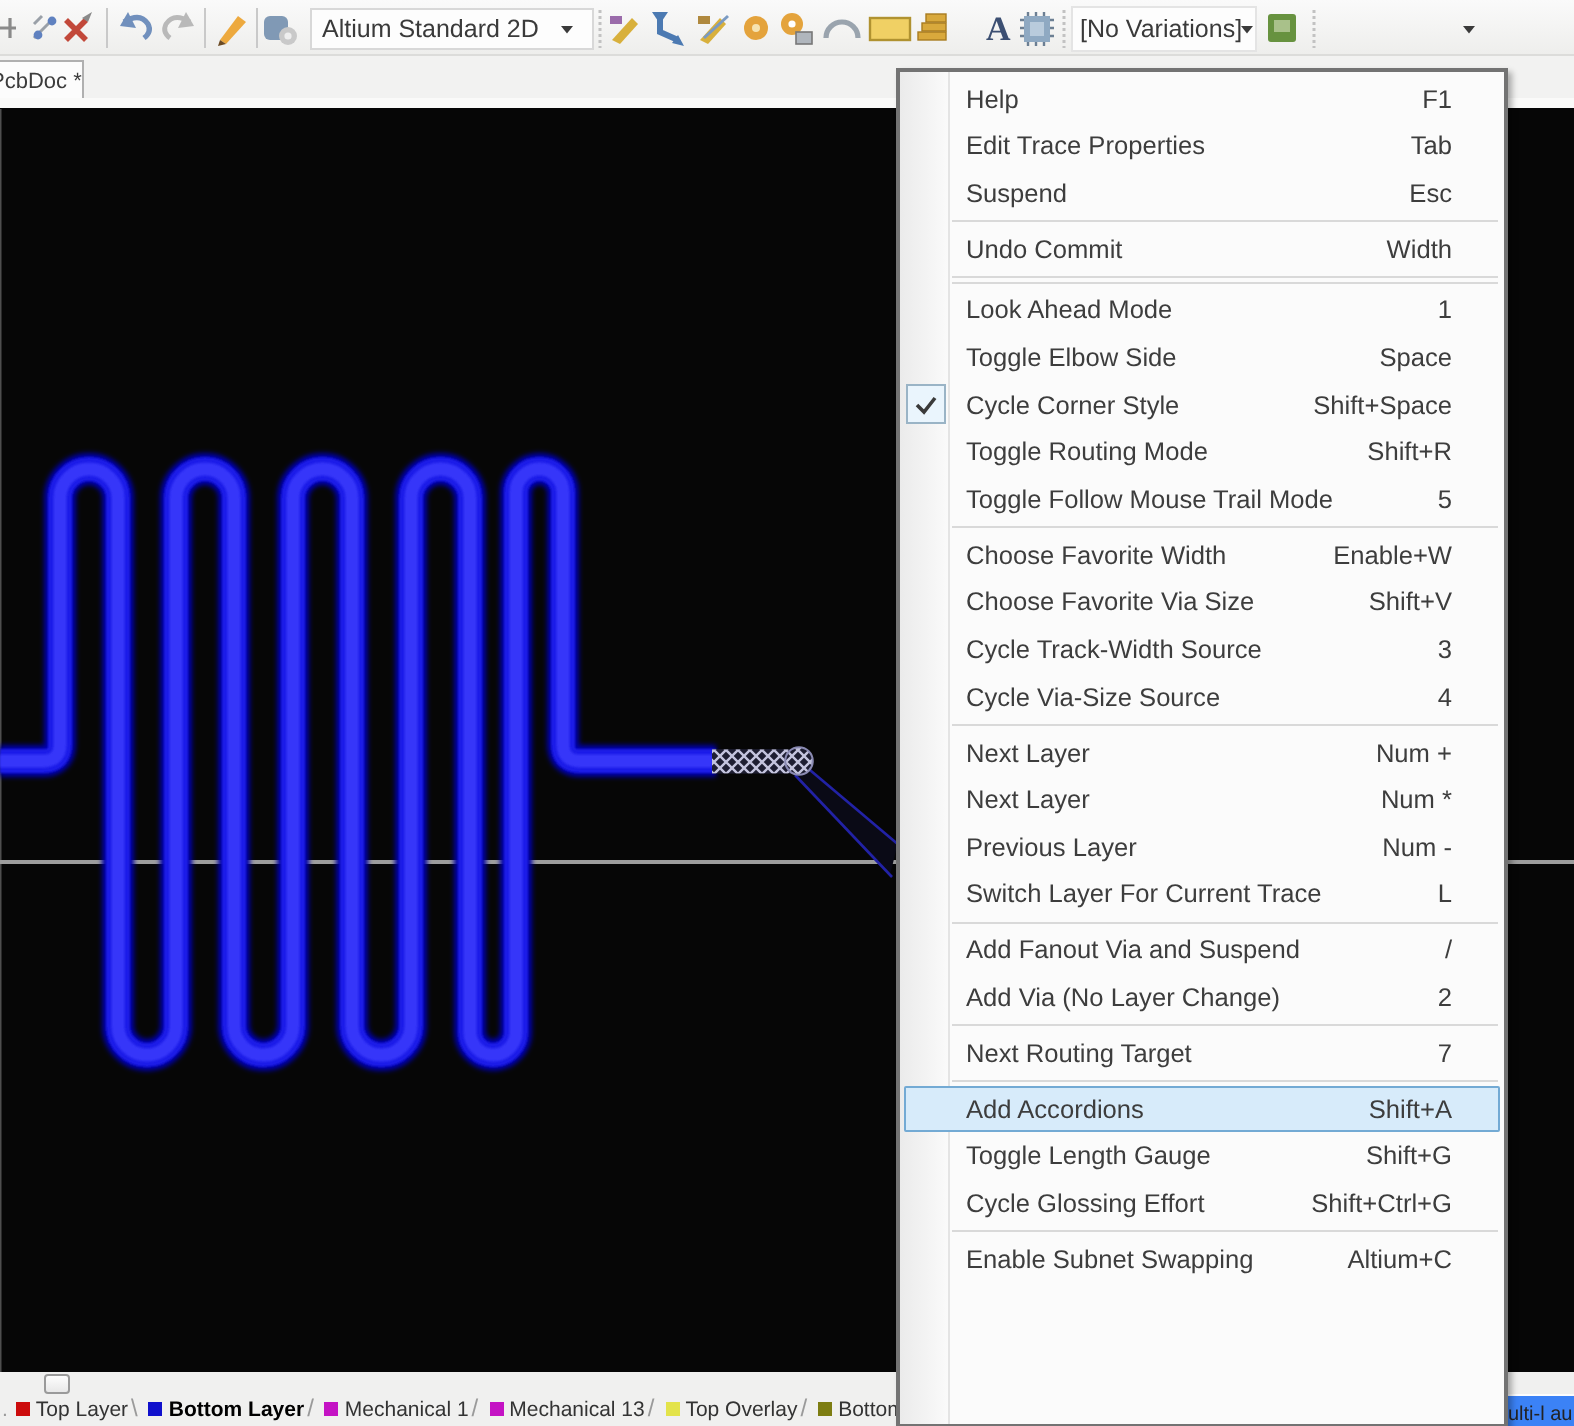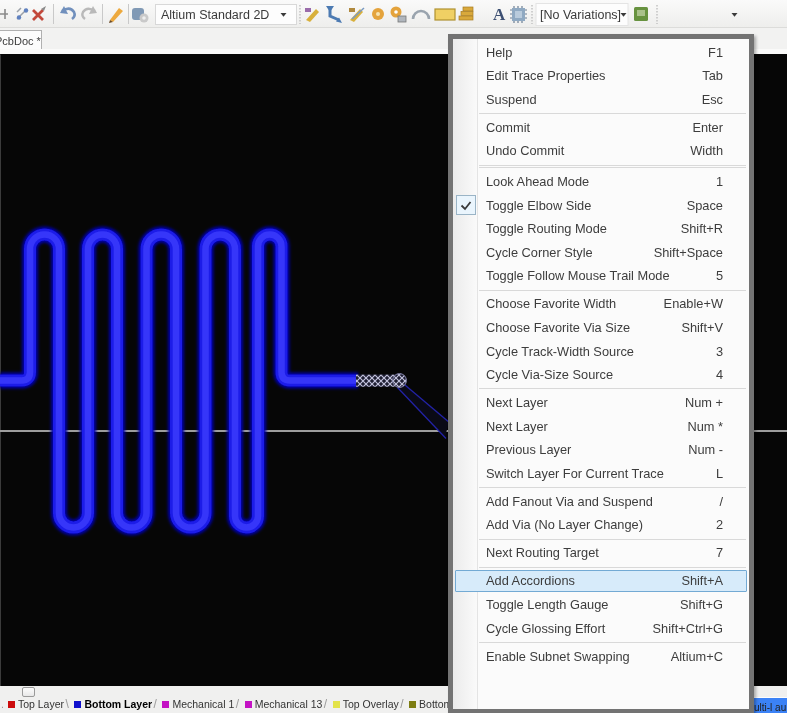--- a/index.html
+++ b/index.html
@@ -29,21 +29,21 @@
   #hthumb { position:absolute; left:22px; top:1px; width:13px; height:10px;
     background:linear-gradient(#fdfdfd,#e8e8e8); border:1px solid #9a9a9a; border-radius:2px; }
   #laytabs { position:absolute; left:1px; top:8px; width:787px; height:18px;
     font-size:10.5px; color:#333; white-space:nowrap; }
   .sq { display:inline-block; width:7px; height:7px; margin:0 3px 0 4px; vertical-align:0.5px; }
   .tsep { color:#9a9a9a; font-size:12px; padding:0 1.5px; }
   #laytabs span.lbl { position:relative; top:3px; }
 
   
   #menu { position:absolute; left:448px; top:34px; width:306px; height:680px;
-    background:#fbfbfb; border:5px solid #737373;
+    background:#fbfbfb; border:2px solid #737373;
     box-shadow:2px 2px 3px rgba(0,0,0,0.3); padding-top:1.6px; }
   #gutter { position:absolute; left:0; top:0; bottom:0; width:25px;
     background:linear-gradient(to right,#ebebeb,#fafafa); border-right:1px solid #e4e4e4; }
   .mi { position:relative; height:23.6px; line-height:23.6px; font-size:12.8px;
     color:#3d3d3d; padding-left:33px; }
   .mi .sc { position:absolute; right:26px; top:0; }
   .msep { height:1px; background:#d9d9d9; margin:1.7px 3px 1.7px 26px; }
   .hl { position:absolute; left:2px; right:2px; top:0.5px; bottom:0.5px;
     background:#d7ebfa; border:1px solid #73aad4; border-radius:1px; }
   .hl ~ span { position:relative; }
@@ -205,28 +205,27 @@
     <div id="gutter"></div>
     <div id="chk">
       <svg width="18" height="18">
           <path d="M 4.5 9.5 L 8 13 L 13.5 6" stroke="#3a3a3a" stroke-width="1.8" fill="none"></path>
         </svg>
     </div>
     <div class="mi">Help<span class="sc">F1</span></div>
     <div class="mi">Edit Trace Properties<span class="sc">Tab</span></div>
     <div class="mi">Suspend<span class="sc">Esc</span></div>
     <div class="msep"></div>
-    <div class="mi">Commit<span class="sc">Enter</span></div>
     <div class="mi">Undo Commit<span class="sc">Width</span></div>
     <div class="msep"></div>
     <div class="msep"></div>
     <div class="mi">Look Ahead Mode<span class="sc">1</span></div>
     <div class="mi">Toggle Elbow Side<span class="sc">Space</span></div>
+    <div class="mi">Cycle Corner Style<span class="sc">Shift+Space</span></div>
     <div class="mi">Toggle Routing Mode<span class="sc">Shift+R</span></div>
-    <div class="mi">Cycle Corner Style<span class="sc">Shift+Space</span></div>
     <div class="mi">Toggle Follow Mouse Trail Mode<span class="sc">5</span></div>
     <div class="msep"></div>
     <div class="mi">Choose Favorite Width<span class="sc">Enable+W</span></div>
     <div class="mi">Choose Favorite Via Size<span class="sc">Shift+V</span></div>
     <div class="mi">Cycle Track-Width Source<span class="sc">3</span></div>
     <div class="mi">Cycle Via-Size Source<span class="sc">4</span></div>
     <div class="msep"></div>
     <div class="mi">Next Layer<span class="sc">Num +</span></div>
     <div class="mi">Next Layer<span class="sc">Num *</span></div>
     <div class="mi">Previous Layer<span class="sc">Num -</span></div>

